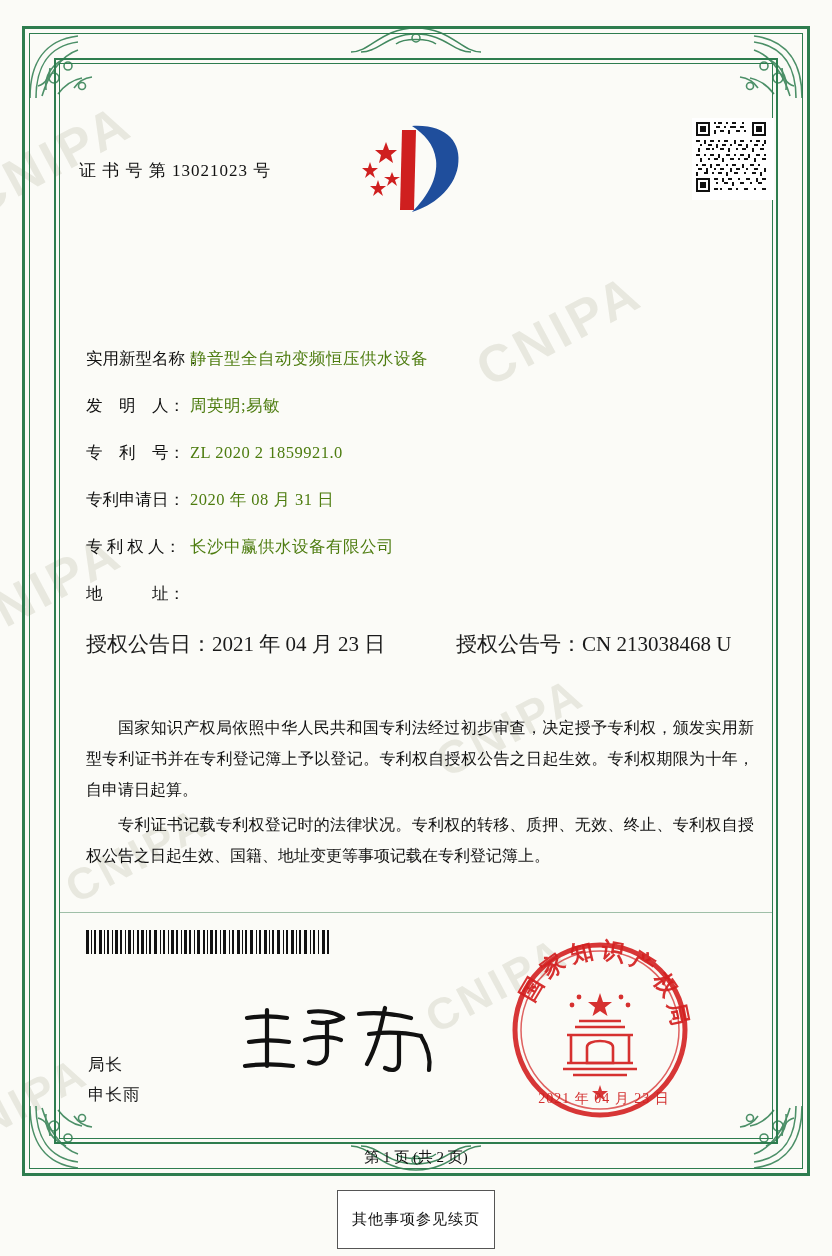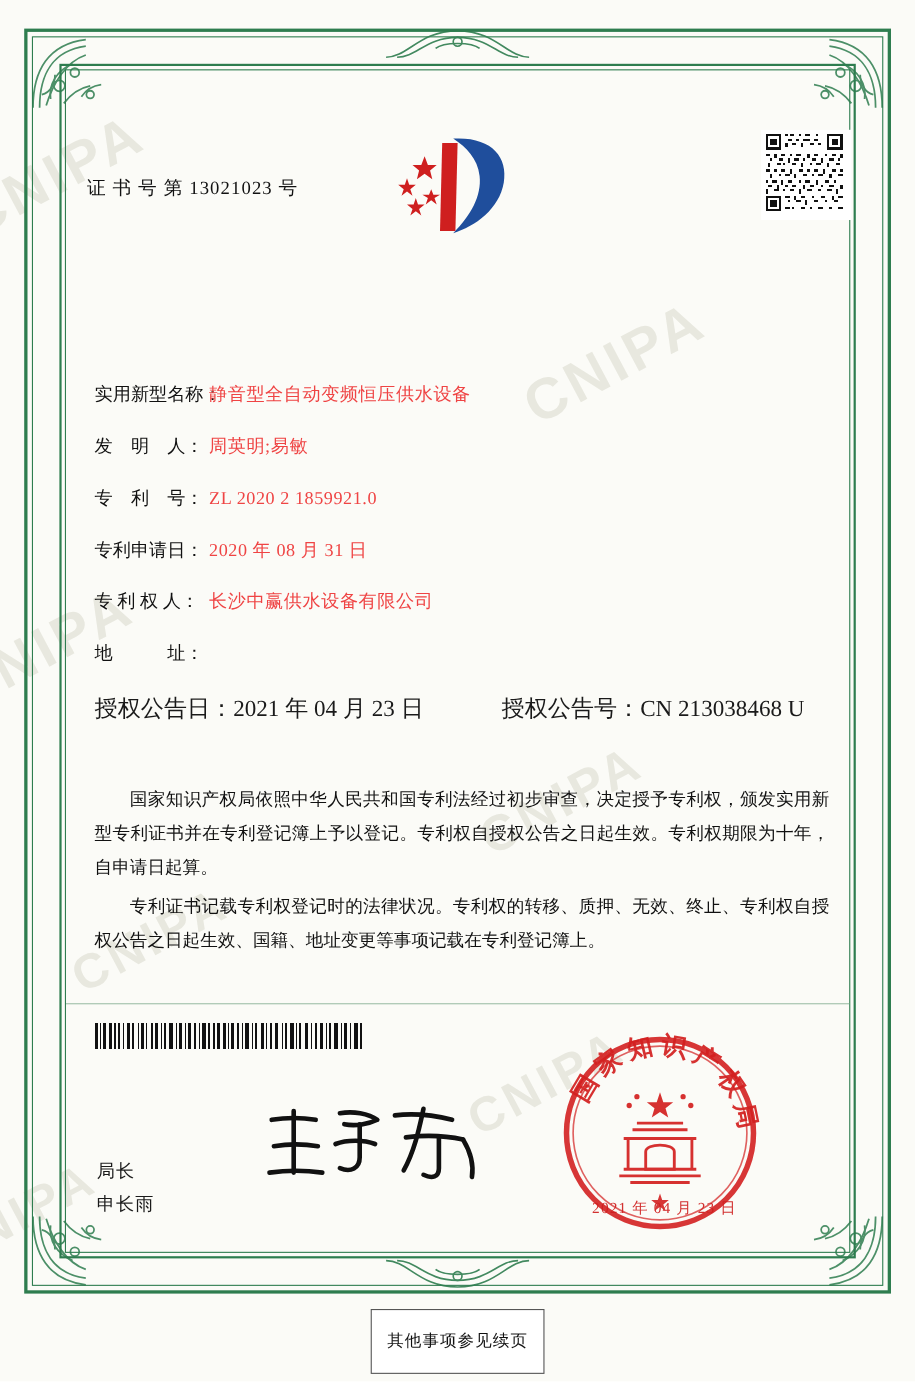--- a/index.html
+++ b/index.html
@@ -175,21 +175,21 @@
     line-height: 22px;
   }
   .field-label {
     width: 104px;
     flex: 0 0 104px;
     color: #111;
     letter-spacing: 0px;
     white-space: nowrap;
   }
   .field-value {
-    color: #ef4444;
+    color: #4d7c0f;
     letter-spacing: .5px;
   }
 
   .row-double {
     display: flex;
     align-items: baseline;
     margin-bottom: 18px;
     font-size: 21px;
     gap: 30px;
   }
@@ -711,15 +711,16 @@
         <path d="M70 92 L120 92"></path>
         <path d="M74 86 L116 86"></path>
         <path d="M68 140 L122 140"></path>
       </g>
 
       <polygon points="95,150 97,156 103,156 98,160 100,166 95,162 90,166 92,160 87,156 93,156" fill="#d32020" opacity="0.9"></polygon>
     </svg>
   </div>
   <div class="seal-date">2021 年 04 月 23 日</div>
 
+  <div class="page-num">第 1 页 (共 2 页)</div>
   <div class="note">其他事项参见续页</div>
 
 </div>
 
 </body></html>

